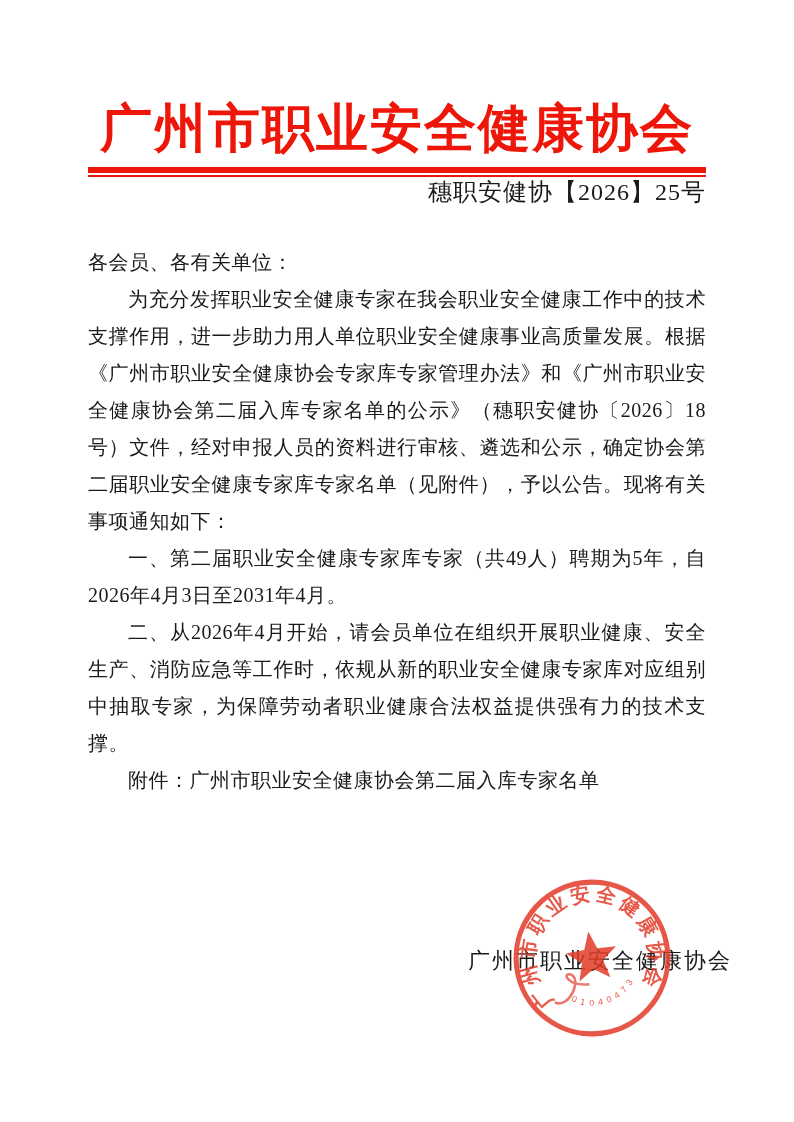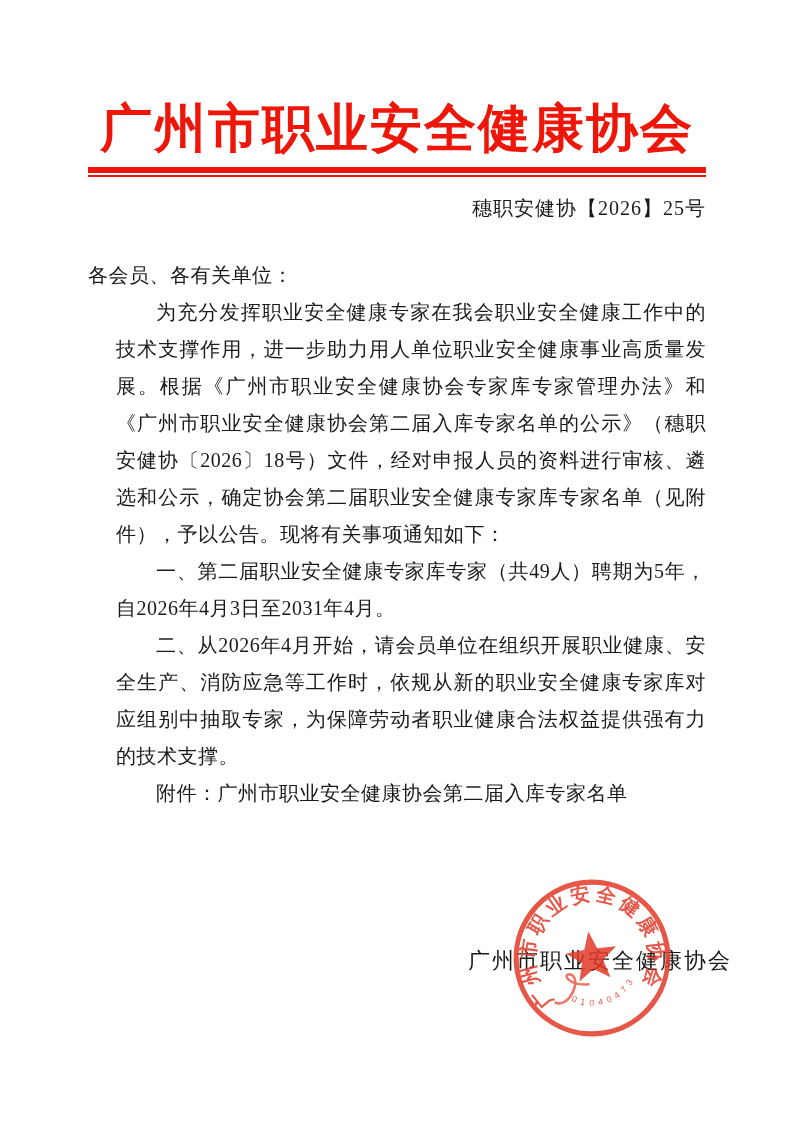--- a/index.html
+++ b/index.html
@@ -26,43 +26,43 @@
     font-weight: bold;
     text-align: center;
     letter-spacing: 2px;
     color: #ee1509;
     white-space: nowrap;
   }
   .rule { margin-top: 9px; }
   .rule .thick { height: 6px; background: #ee1509; }
   .rule .thin  { height: 2px; background: #ee1509; margin-top: 2px; }
   .doc-number {
-    margin-top: 18px;
-    font-size: 20px;
+    margin-top: 0;
+    font-size: 24px;
     line-height: 1.3;
     text-align: right;
     letter-spacing: 1px;
   }
   .doc-title {
     margin-top: 6px;
     font-size: 30px;
     font-weight: bold;
     line-height: 43px;
     text-align: center;
     letter-spacing: 1px;
   }
   .body-text {
     margin-top: 36px;
     font-size: 20px;
     line-height: 37px;
     text-align: justify;
     letter-spacing: 0.5px;
   }
   .body-text p { margin: 0; }
-  .body-text p.indent { text-indent: 2em; margin-left: 28px; }
+  .body-text p.indent { text-indent: 2em; }
   .sign-block {
     position: absolute;
     left: 420px;
     width: 360px;
     text-align: center;
   }
   .signature { top: 946px; font-size: 22px; letter-spacing: 2px; }
   .sign-date { top: 994px; font-size: 21px; letter-spacing: 1px; }
   .seal {
     position: absolute;

